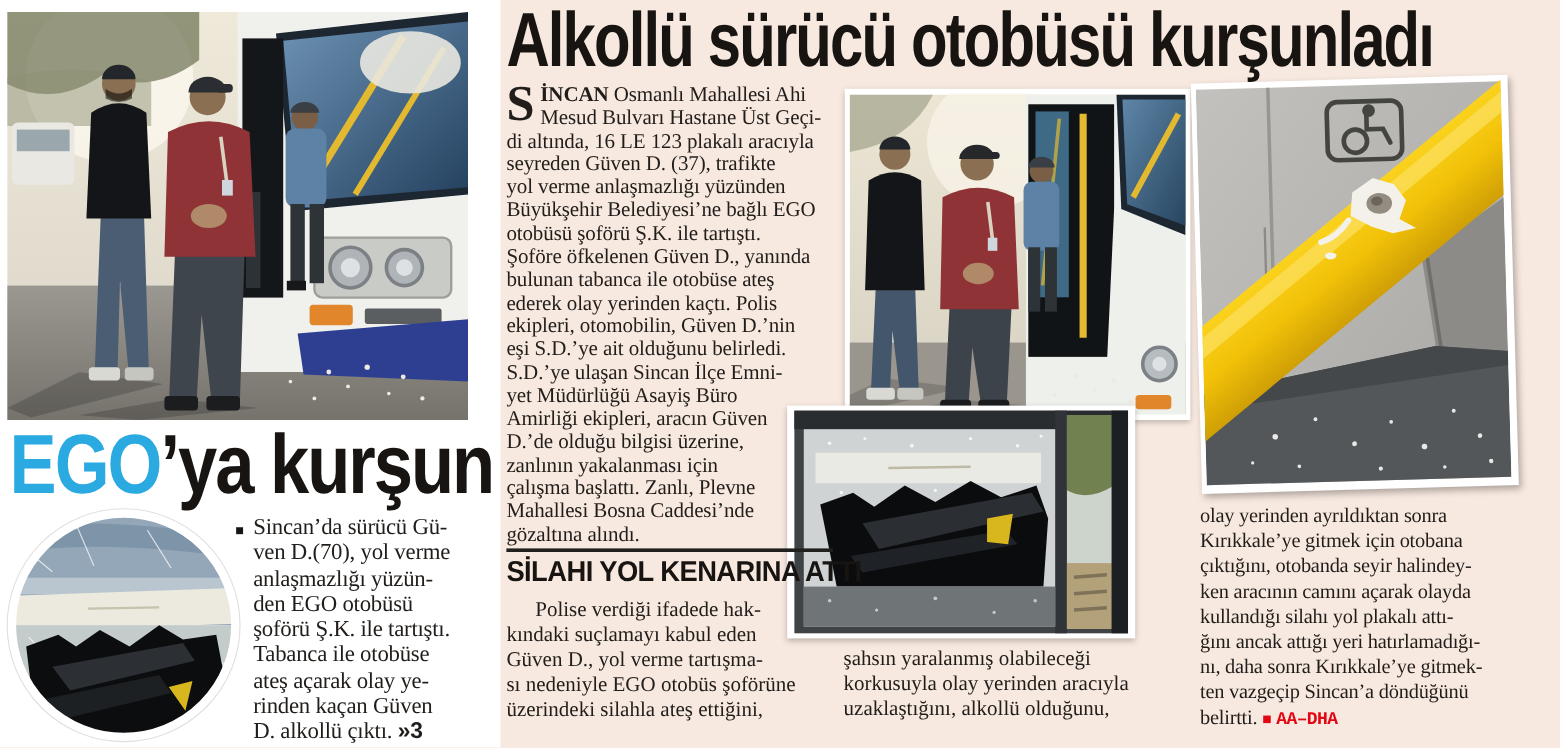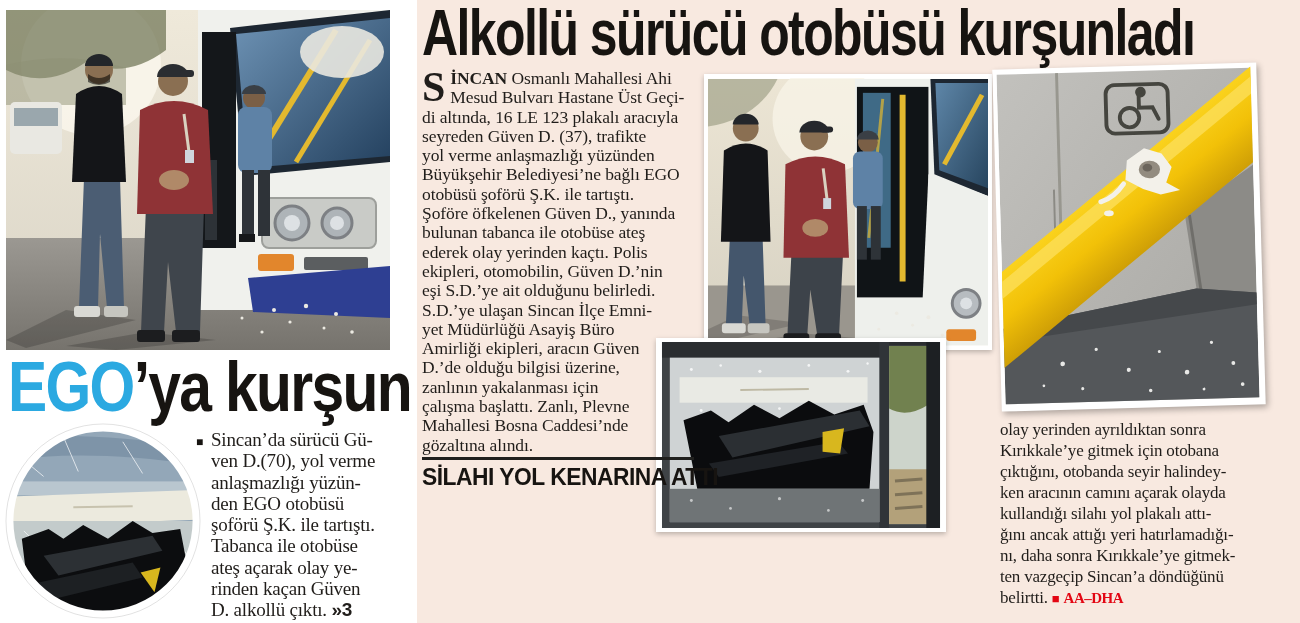--- a/index.html
+++ b/index.html
@@ -22,21 +22,21 @@
   
   .serifcol{color:#201d1a;font-family:"Liberation Serif",serif;}
   .flow{white-space:pre;}
   #col1{left:422px;top:69px;width:288px;font-size:17.5px;line-height:19.3px;letter-spacing:-.1px;}
   #col1 .dropcap{float:left;font-weight:700;font-size:42px;line-height:33px;padding:2px 5px 0 0;}
   #col1 .lead{font-weight:700;white-space:pre;text-align:right;}
   #col2{left:422px;top:497px;width:288px;font-size:17.5px;line-height:21px;text-indent:24px;}
   #col3{left:703px;top:538px;width:292px;font-size:17.5px;line-height:21px;}
   #col4{left:1000px;top:419px;width:298px;font-size:17px;line-height:21px;letter-spacing:-.2px;}
   .red{color:#e30613;}
-  .srcbold{font-weight:700;font-family:Liberation Serif, serif;font-size:15px;letter-spacing:-.5px;}
+  .srcbold{font-weight:700;font-family:Liberation Mono, monospace;font-size:15px;letter-spacing:-.5px;}
   #left-body{left:196px;top:429px;width:220px;font-size:19px;line-height:21.3px;letter-spacing:-.2px;
              padding-left:15px;box-sizing:border-box;}
   #left-body .sq{position:absolute;left:0;top:3px;font-size:12px;color:#171411;}
   #left-body .pageref{font-family:"Liberation Sans",sans-serif;font-weight:700;font-size:19px;}
   
   #circle-photo{left:4px;top:422px;width:198px;height:198px;}
   
   #photoE-wrap{left:997px;top:66px;width:264px;height:342px;transform:rotate(-1.6deg);transform-origin:center;
                background:#fff;box-shadow:2px 3px 6px rgba(0,0,0,.3);padding:4px;box-sizing:border-box;}
 </style>
@@ -372,21 +372,33 @@
         <circle cx="70" cy="170" r="1.4"></circle>
         <circle cx="120" cy="160" r="1.6"></circle>
       <circle cx="170" cy="172" r="1.4"></circle>
         <circle cx="205" cy="162" r="1.5"></circle>
     </g>
   </svg>
 
   <div id="subhead-rule" class="abs"></div>
   <div id="subhead" class="abs condensed">SİLAHI YOL KENARINA ATTI</div>
 
-
+  <div id="col2" class="abs serifcol">
+    <span class="flow">Polise verdiği ifadede hak-
+kındaki suçlamayı kabul eden
+Güven D., yol verme tartışma-
+sı nedeniyle EGO otobüs şoförüne
+üzerindeki silahla ateş ettiğini,</span>
+  </div>
+
+  <div id="col3" class="abs serifcol">
+    <span class="flow">şahsın yaralanmış olabileceği
+korkusuyla olay yerinden aracıyla
+uzaklaştığını, alkollü olduğunu,</span>
+  </div>
 
   <div id="col4" class="abs serifcol">
     <span class="flow">olay yerinden ayrıldıktan sonra
 Kırıkkale’ye gitmek için otobana
 çıktığını, otobanda seyir halindey-
 ken aracının camını açarak olayda
 kullandığı silahı yol plakalı attı-
 ğını ancak attığı yeri hatırlamadığı-
 nı, daha sonra Kırıkkale’ye gitmek-
 ten vazgeçip Sincan’a döndüğünü

